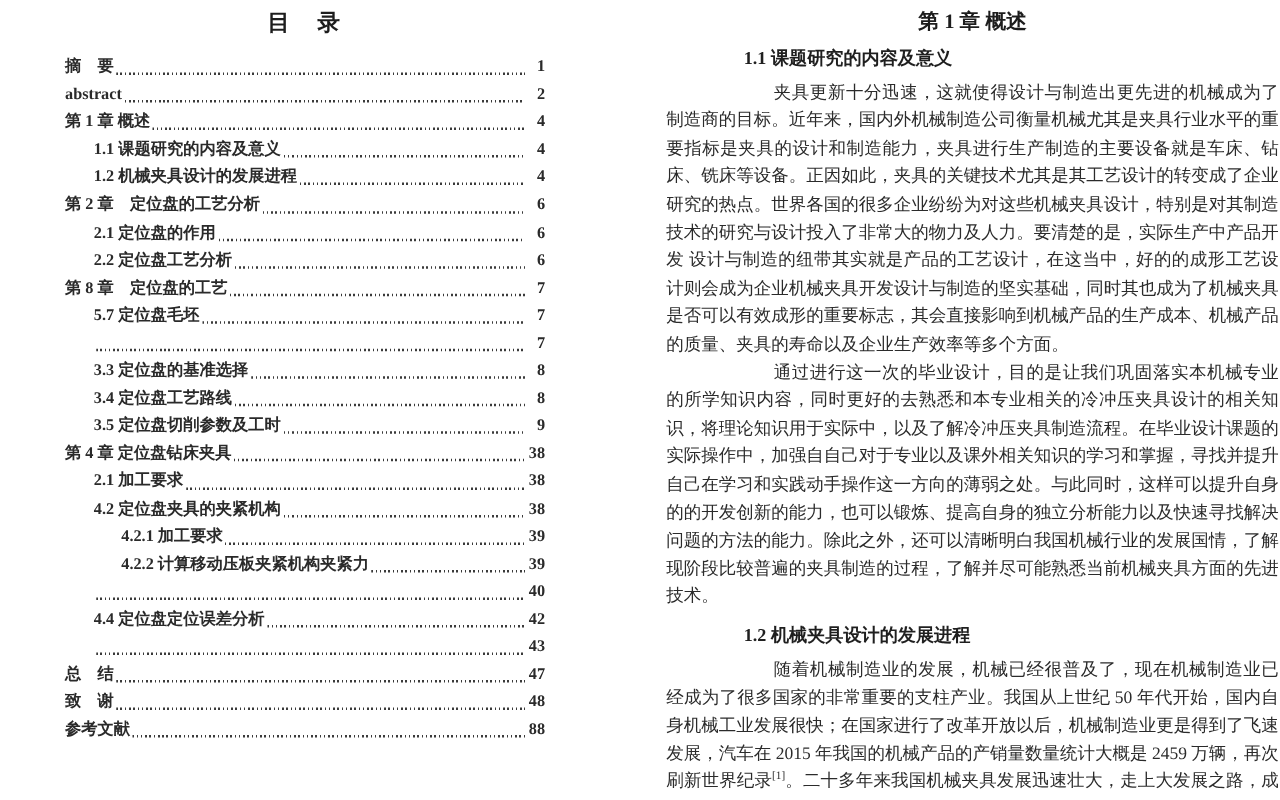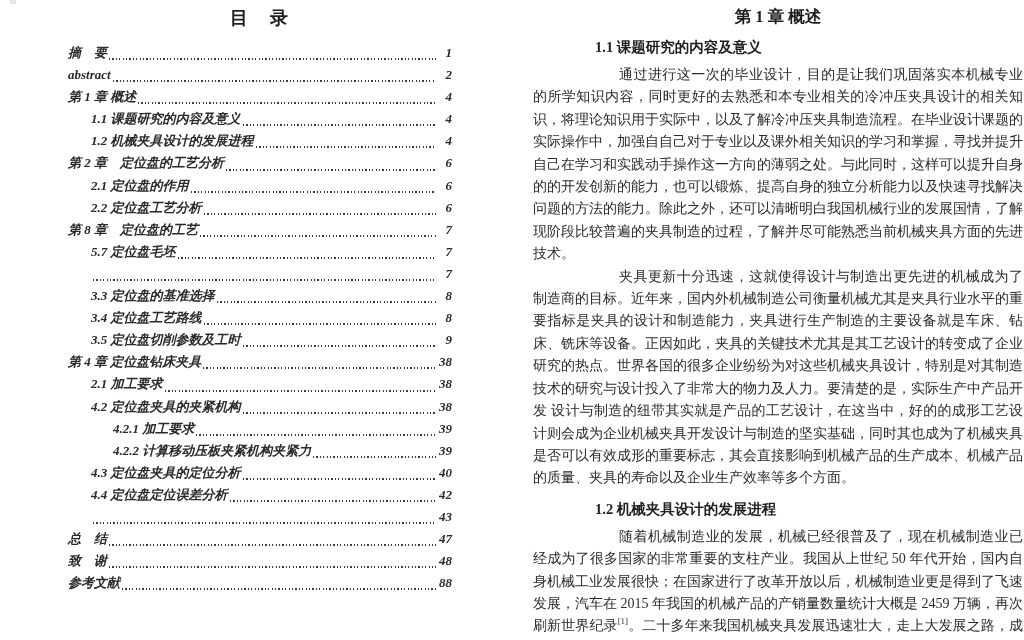--- a/index.html
+++ b/index.html
@@ -5,36 +5,36 @@
   html,body{margin:0;padding:0;}
   body{
     width:1024px;height:640px;overflow:hidden;position:relative;
     background:#ffffff;
     font-family:"Liberation Serif","DejaVu Serif",serif;
     color:#262626;
     -webkit-font-smoothing:antialiased;
   }
   
   .page{position:absolute;top:0;height:640px;background:#fff;}
-  .page-left{left:16px;width:521px;padding:8px 85px 0 52px;box-sizing:border-box;}
+  .page-left{left:0;width:521px;padding:8px 85px 0 52px;box-sizing:border-box;}
   .page-right{left:519px;width:505px;padding:6px 1px 0 14px;box-sizing:border-box;}
   .gutter{
     position:absolute;top:0;left:505px;width:14px;height:640px;
     background:linear-gradient(to right,#ececec,#dedede 35%,#dedede 65%,#ececec);
     border-left:1px solid #e6e6e6;border-right:1px solid #e2e2e2;box-sizing:border-box;
   }
   .edge-notch{position:absolute;top:0;height:4px;background:#e4e4e4;}
   .edge-notch.left{left:10px;width:26px;}
   .edge-notch.right{left:519px;width:14px;}
   
   .toc-title{
     text-align:center;font-size:18px;font-weight:bold;letter-spacing:2px;
     line-height:20px;margin:0 0 10px 0;color:#1d1d1d;
   }
-  .toc-list{margin-top:14px;font-style:italic;}
+  .toc-list{margin-top:14px;}
   .toc-row{
     display:flex;align-items:baseline;height:22.1px;
     font-size:13px;font-weight:600;color:#2a2a2a;white-space:nowrap;
   }
   .toc-row.lvl1{padding-left:23px;}
   .toc-row.lvl2{padding-left:45px;}
   .toc-label{flex:0 0 auto;line-height:22.1px;}
   .toc-dots{
     flex:1 1 auto;height:2px;margin:0 2px;align-self:flex-end;margin-bottom:4px;
     background-image:repeating-linear-gradient(to right,#3a3a3a 0,#3a3a3a 1.2px,transparent 1.2px,transparent 3.4px);
@@ -154,21 +154,20 @@
         <span class="toc-label">4.2.1 加工要求</span>
         <span class="toc-dots"></span>
         <span class="toc-page">39</span>
       </div>
       <div class="toc-row lvl2">
         <span class="toc-label">4.2.2 计算移动压板夹紧机构夹紧力</span>
         <span class="toc-dots"></span>
         <span class="toc-page">39</span>
       </div>
       <div class="toc-row lvl1">
-        <span class="toc-label">4.3 定位盘夹具的定位分析</span>
         <span class="toc-dots"></span>
         <span class="toc-page">40</span>
       </div>
       <div class="toc-row lvl1">
         <span class="toc-label">4.4 定位盘定位误差分析</span>
         <span class="toc-dots"></span>
         <span class="toc-page">42</span>
       </div>
       <div class="toc-row lvl1">
         <span class="toc-dots"></span>
@@ -190,21 +189,21 @@
         <span class="toc-page">88</span>
       </div>
     </div>
 </div>
 
 <div class="page page-right">
   <div class="chapter-title">第 1 章 概述</div>
   <div id="chapter-body">
       <div class="section">
         <h2>1.1 课题研究的内容及意义</h2>
+        <p><span>夹具更新十分迅速，这就使得设计与制造出更先进的机械成为了制造商的目标。近年来，国内外机械制造公司衡量机械尤其是夹具行业水平的重要指标是夹具的设计和制造能力，夹具进行生产制造的主要设备就是车床、钻床、铣床等设备。正因如此，夹具的关键技术尤其是其工艺设计的转变成了企业研究的热点。世界各国的很多企业纷纷为对这些机械夹具设计，特别是对其制造技术的研究与设计投入了非常大的物力及人力。要清楚的是，实际生产中产品开发 设计与制造的纽带其实就是产品的工艺设计，在这当中，好的的成形工艺设计则会成为企业机械夹具开发设计与制造的坚实基础，同时其也成为了机械夹具是否可以有效成形的重要标志，其会直接影响到机械产品的生产成本、机械产品的质量、夹具的寿命以及企业生产效率等多个方面。</span></p>
         <p><span>通过进行这一次的毕业设计，目的是让我们巩固落实本机械专业的所学知识内容，同时更好的去熟悉和本专业相关的冷冲压夹具设计的相关知识，将理论知识用于实际中，以及了解冷冲压夹具制造流程。在毕业设计课题的实际操作中，加强自自己对于专业以及课外相关知识的学习和掌握，寻找并提升自己在学习和实践动手操作这一方向的薄弱之处。与此同时，这样可以提升自身的的开发创新的能力，也可以锻炼、提高自身的独立分析能力以及快速寻找解决问题的方法的能力。除此之外，还可以清晰明白我国机械行业的发展国情，了解现阶段比较普遍的夹具制造的过程，了解并尽可能熟悉当前机械夹具方面的先进技术。</span></p>
-        <p><span>夹具更新十分迅速，这就使得设计与制造出更先进的机械成为了制造商的目标。近年来，国内外机械制造公司衡量机械尤其是夹具行业水平的重要指标是夹具的设计和制造能力，夹具进行生产制造的主要设备就是车床、钻床、铣床等设备。正因如此，夹具的关键技术尤其是其工艺设计的转变成了企业研究的热点。世界各国的很多企业纷纷为对这些机械夹具设计，特别是对其制造技术的研究与设计投入了非常大的物力及人力。要清楚的是，实际生产中产品开发 设计与制造的纽带其实就是产品的工艺设计，在这当中，好的的成形工艺设计则会成为企业机械夹具开发设计与制造的坚实基础，同时其也成为了机械夹具是否可以有效成形的重要标志，其会直接影响到机械产品的生产成本、机械产品的质量、夹具的寿命以及企业生产效率等多个方面。</span></p>
       </div>
       <div class="section">
         <h2>1.2 机械夹具设计的发展进程</h2>
         <p><span>随着机械制造业的发展，机械已经很普及了，现在机械制造业已经成为了很多国家的非常重要的支柱产业。我国从上世纪 50 年代开始，国内自身机械工业发展很快；在国家进行了改革开放以后，机械制造业更是得到了飞速发展，汽车在 2015 年我国的机械产品的产销量数量统计大概是 2459 万辆，再次刷新世界纪录</span><span class="sup">[1]</span><span>。二十多年来我国机械夹具发展迅速壮大，走上大发展之路，成为了国家机电生产重点。我国的机械夹具企业已经在全国普及开来，比较大型的机械企业有五十多家，并在不断扩大。我国现阶段的机械夹具企业，正在不断发展进步和提</span></p>
       </div>
     </div>
 </div>
 
 </body></html>

